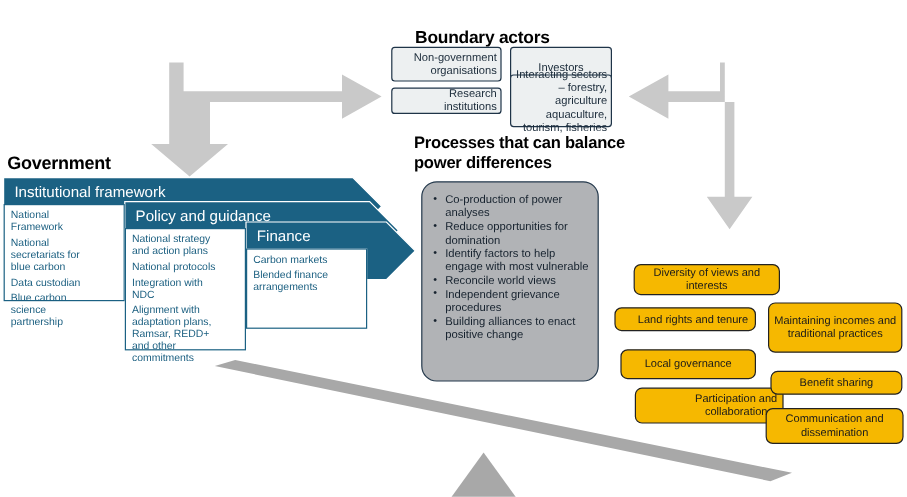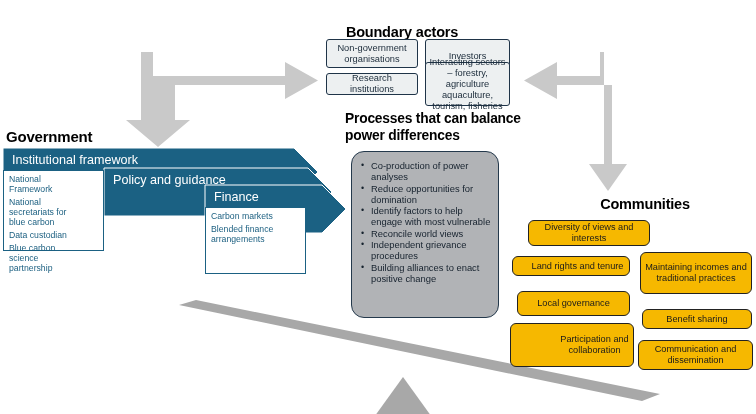--- a/index.html
+++ b/index.html
@@ -33,21 +33,21 @@
     position:absolute;
     background:#edf0f1;
     border:1.4px solid #1f3448;
     border-radius:3px;
     color:#1b2b3a;
     font-size:9.3px;
     line-height:11px;
     display:flex;
     align-items:center;
     justify-content:center;
-    text-align:center;
+    text-align:right;
     box-sizing:border-box;
     padding:1px 3px;
   }
   #ba-ngo{left:326px;top:15px;width:92px;height:29px;}
   #ba-research{left:326px;top:49px;width:92px;height:22px;}
   #ba-investors{left:425px;top:15px;width:85px;height:34px;}
   #ba-sectors{left:425px;top:38px;width:85px;height:44px;}
 
   
   #proc-box{
@@ -110,21 +110,21 @@
     display:flex;
     align-items:center;
     justify-content:center;
     text-align:center;
     box-sizing:border-box;
     padding:1px 3px;
   }
   #y-diversity{left:528px;top:196px;width:122px;height:26px;}
   #y-land{left:512px;top:232px;width:118px;height:20px;padding-left:16px;}
   #y-local{left:517px;top:267px;width:113px;height:25px;}
-  #y-partic{left:510px;top:299px;width:124px;height:44px;padding-left:48px;}
+  #y-partic{left:529px;top:299px;width:124px;height:30px;padding-left:48px;}
   #y-maintain{left:640px;top:228px;width:112px;height:42px;}
   #y-benefit{left:642px;top:285px;width:110px;height:20px;}
   #y-comm{left:638px;top:316px;width:115px;height:30px;}
 </style>
 </head>
 <body>
 
 <div id="stage">
 
   <svg id="bg-layer" viewBox="0 0 756 414">
@@ -143,21 +143,20 @@
     <polygon fill="#1b6183" stroke="#ffffff" stroke-width="1" points="3,124 294,124 318,148 294,172 3,172"></polygon>
 
     <polygon fill="#1b6183" stroke="#ffffff" stroke-width="1" points="104,144 308,144 332,168 308,192 104,192"></polygon>
 
     <polygon fill="#1b6183" stroke="#ffffff" stroke-width="1" points="205,161 322,161 346,185 322,209 205,209"></polygon>
   </svg>
 
   <div class="heading" id="h-boundary">Boundary actors</div>
   <div class="heading" id="h-government">Government</div>
   <div class="heading" id="h-processes">Processes that can balance power differences</div>
-  <div class="heading" id="h-communities">Communities</div>
 
   <div class="bx" id="ba-ngo">Non-government organisations</div>
   <div class="bx" id="ba-research">Research institutions</div>
   <div class="bx" id="ba-investors">Investors</div>
   <div class="bx" id="ba-sectors">Interacting sectors – forestry, agriculture aquaculture, tourism, fisheries</div>
 
   <div id="proc-box">
     <ul>
       <li>Co-production of power analyses</li>
       <li>Reduce opportunities for domination</li>
@@ -172,20 +171,26 @@
   <div class="chev-label" style="left:113px;top:149px;">Policy and guidance</div>
   <div class="chev-label" style="left:214px;top:166px;">Finance</div>
 
   <div class="panel" id="gv-panel1">
     <p>National Framework</p>
     <p>National secretariats for blue carbon</p>
     <p>Data custodian</p>
     <p>Blue carbon science partnership</p>
   </div>
 
+  <div class="panel" id="gv-panel2">
+    <p>National strategy and action plans</p>
+    <p>National protocols</p>
+    <p>Integration with NDC</p>
+    <p>Alignment with adaptation plans, Ramsar, REDD+ and other commitments</p>
+  </div>
 
   <div class="panel" id="gv-panel3">
     <p>Carbon markets</p>
     <p>Blended finance arrangements</p>
   </div>
 
   <div class="yb" id="y-diversity">Diversity of views and interests</div>
   <div class="yb" id="y-land">Land rights and tenure</div>
   <div class="yb" id="y-local">Local governance</div>
   <div class="yb" id="y-partic">Participation and collaboration</div>

